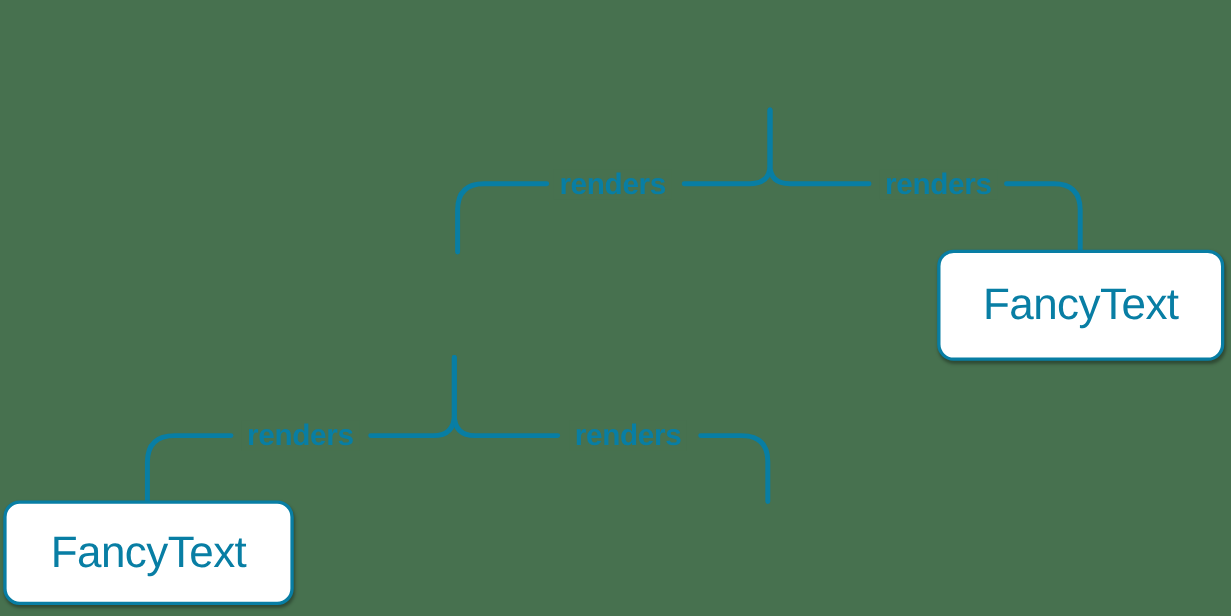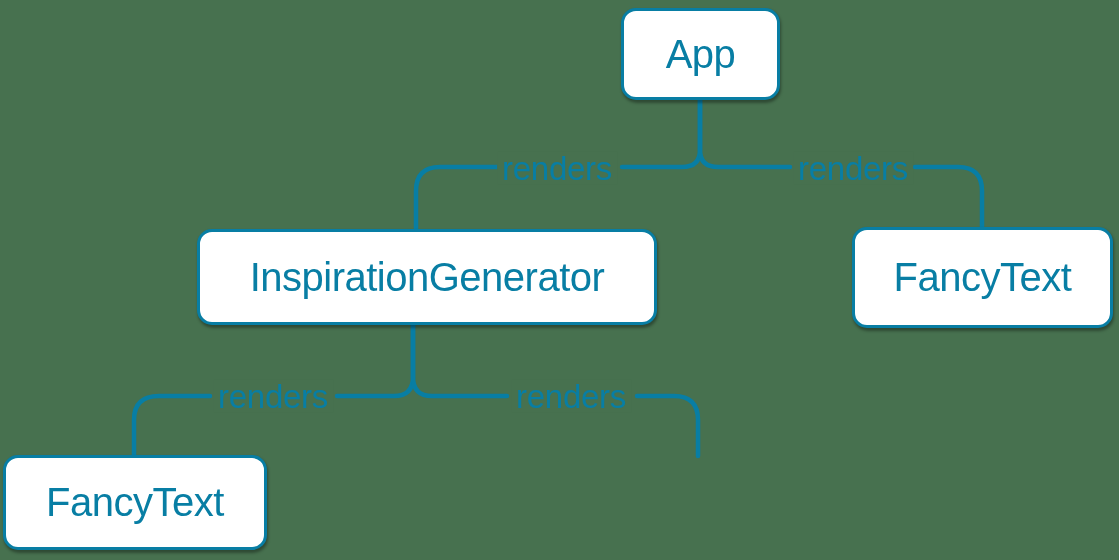--- a/index.html
+++ b/index.html
@@ -47,22 +47,22 @@
   }
   .node-app            { left: 621px; top: 8px;   width: 159px; height: 92px;  }
   .node-inspiration    { left: 197px; top: 229px; width: 460px; height: 96px;  }
   .node-fancy-top      { left: 852px; top: 227px; width: 261px; height: 101px; }
   .node-fancy-bottom   { left: 3px;   top: 455px; width: 264px; height: 95px;  }
   .node-copyright      { left: 568px; top: 456px; width: 257px; height: 95px;  }
   .edge-label {
     position: absolute;
     transform: translate(-50%, -50%);
     color: var(--accent);
-    font-size: 33px;
-    font-weight: normal;
+    font-size: 27px;
+    font-weight: bold;
     letter-spacing: -0.3px;
     background: var(--bg);
     padding: 0 5px;
     white-space: nowrap;
     line-height: 1;
   }
   .edge-label-1 { left: 557px; top: 168px; }
   .edge-label-2 { left: 853px; top: 168px; }
   .edge-label-3 { left: 273px; top: 396px; }
   .edge-label-4 { left: 571px; top: 396px; }
@@ -80,27 +80,21 @@
     <path class="connector" d="M700 100 V150 Q700 167 718 167 H790"></path>
     <path class="connector" d="M915 167 H958 Q982 167 982 191 V227"></path>
 
     <path class="connector" d="M413 325 V377 Q413 396 394 396 H337"></path>
     <path class="connector" d="M210 396 H159 Q134 396 134 420 V455"></path>
 
     <path class="connector" d="M413 325 V377 Q413 396 432 396 H507"></path>
     <path class="connector" d="M637 396 H674 Q698 396 698 420 V456"></path>
   </svg>
 
-  <div class="node node-app">
-    <span>App</span>
-  </div>
 
-  <div class="node node-inspiration">
-    <span>InspirationGenerator</span>
-  </div>
 
   <div class="node node-fancy-top">
     <span>FancyText</span>
   </div>
 
   <div class="node node-fancy-bottom">
     <span>FancyText</span>
   </div>
 
 

